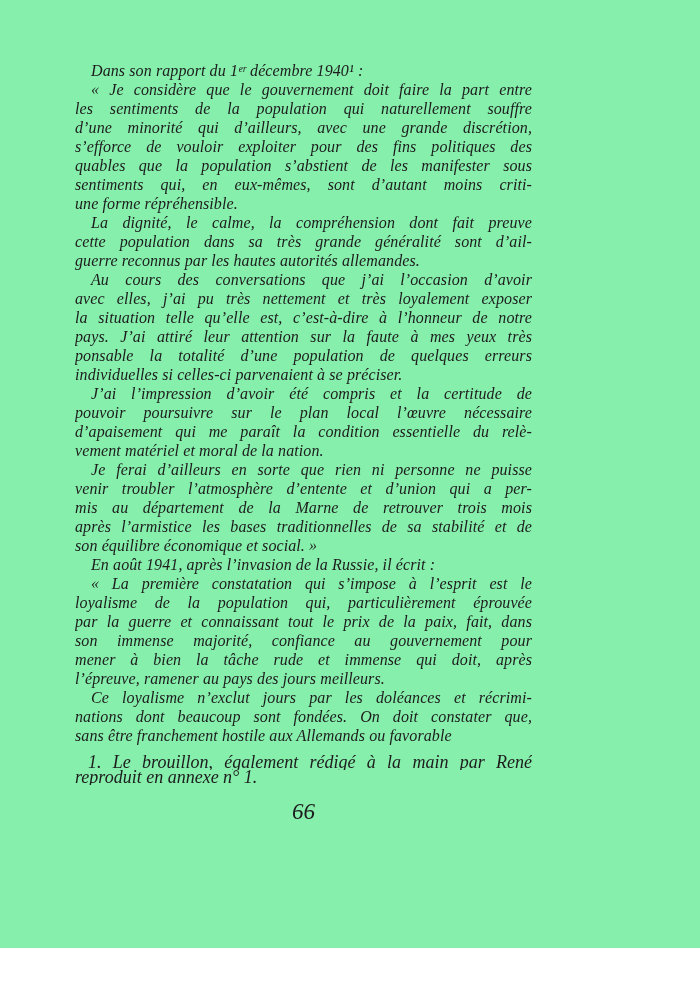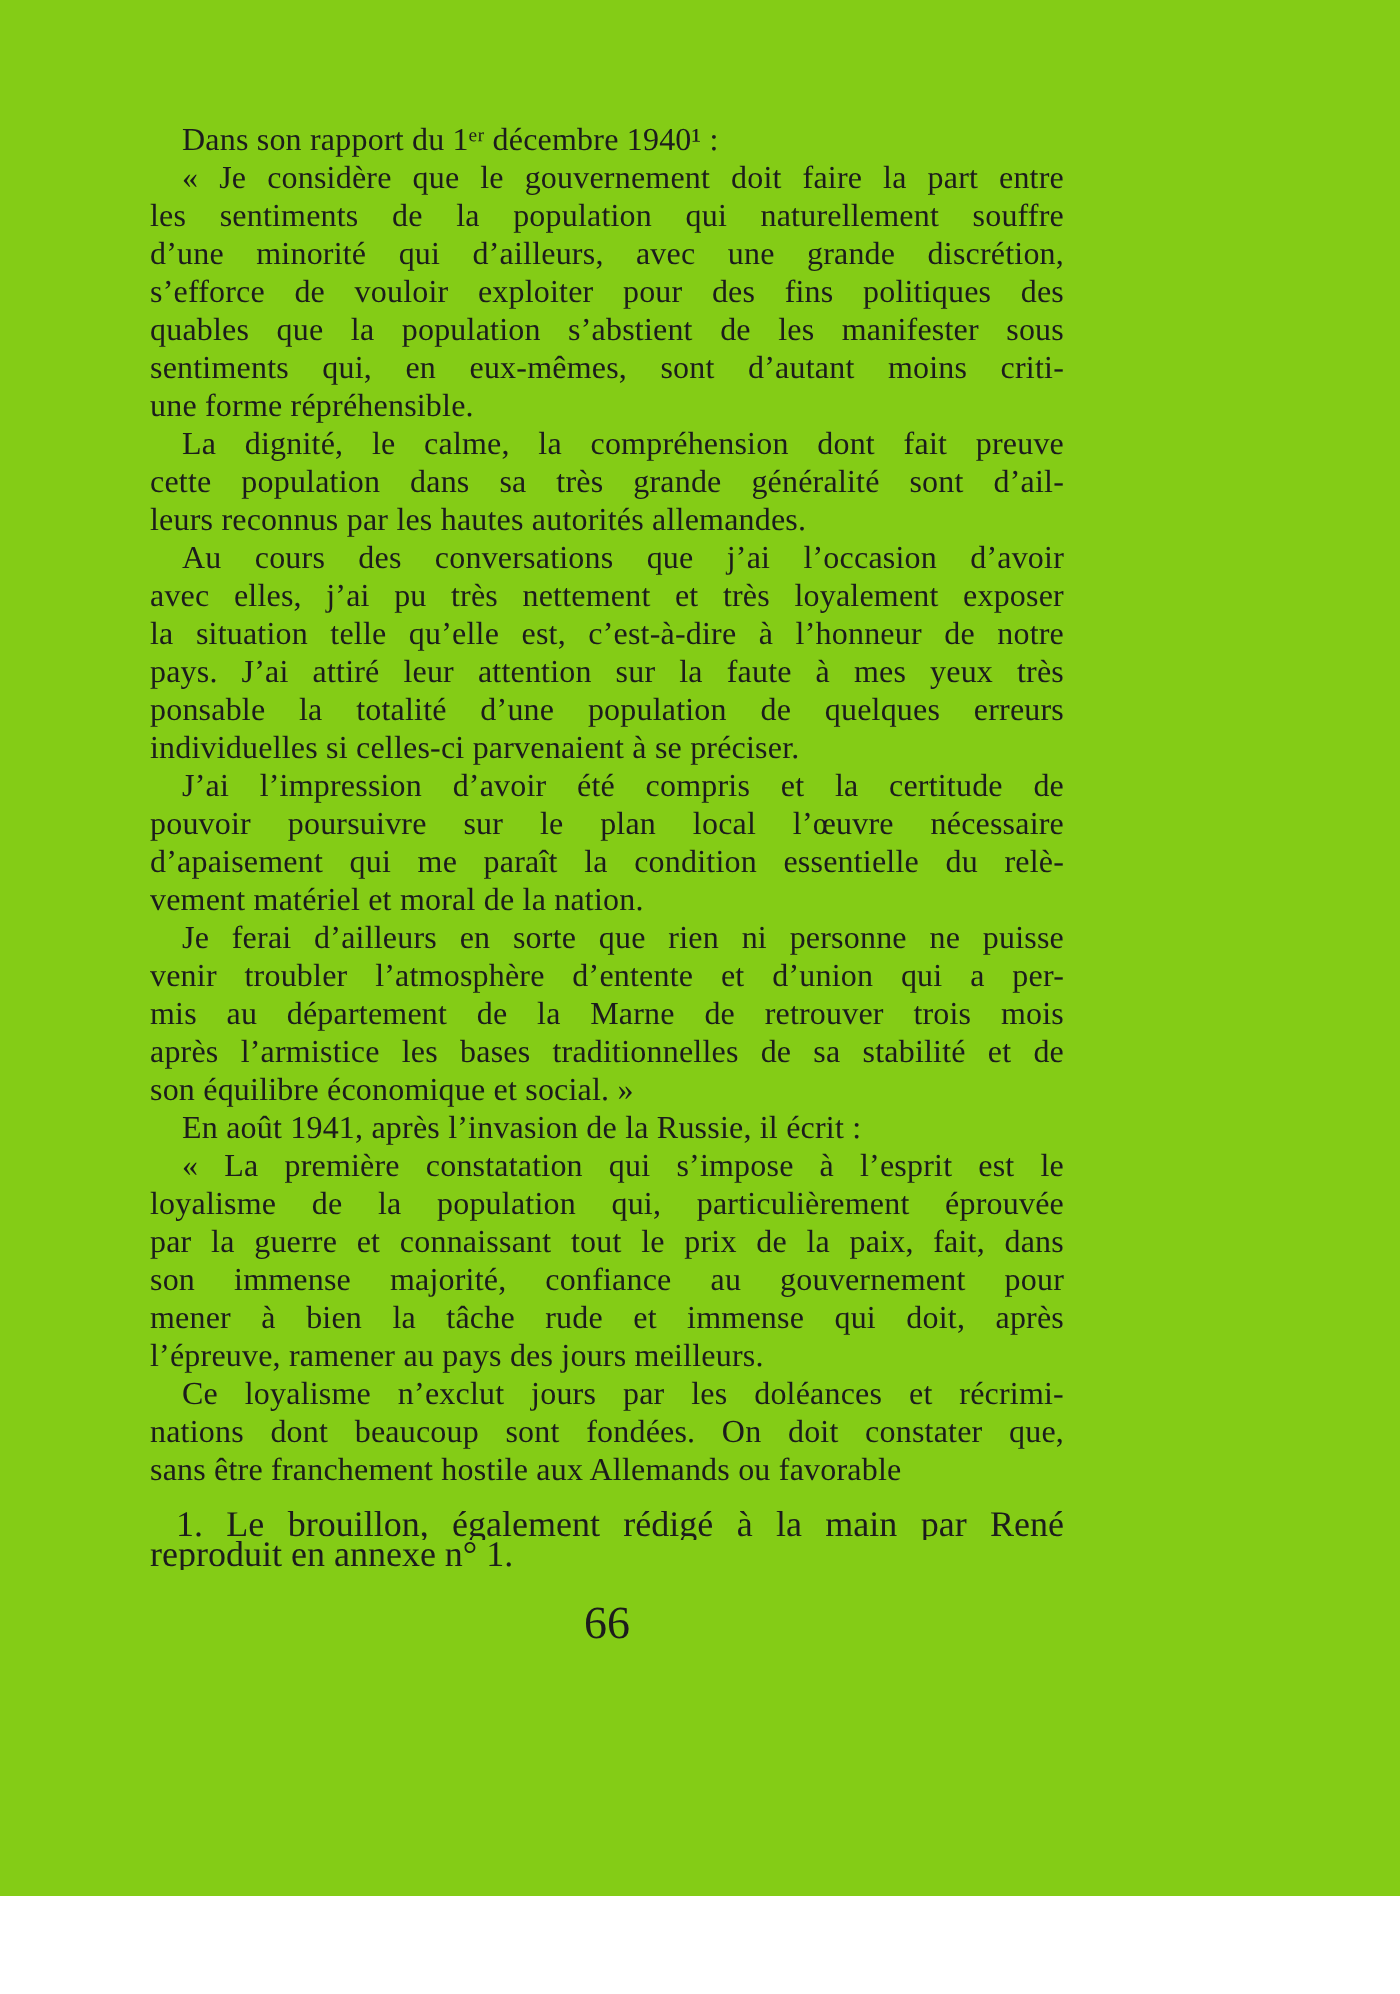--- a/index.html
+++ b/index.html
@@ -4,23 +4,24 @@
 <style>
   html, body {
     margin: 0;
     padding: 0;
     background: #ffffff;
   }
   .page {
     position: relative;
     width: 700px;
     height: 997px;
-    background: #84cc16;
+    background: #86efac;
     font-family: "Liberation Serif", "DejaVu Serif", serif;
     overflow: hidden;
+    font-style: italic;
   }
   .scan-edge-bottom {
     position: absolute;
     left: 0;
     top: 948px;
     width: 700px;
     height: 49px;
     background: #ffffff;
   }
   .text-column {
@@ -77,21 +78,21 @@
           <div class="line">les sentiments de la population qui naturellement souffre</div>
           <div class="line">d’une minorité qui d’ailleurs, avec une grande discrétion,</div>
           <div class="line">s’efforce de vouloir exploiter pour des fins politiques des</div>
           <div class="line">quables que la population s’abstient de les manifester sous</div>
           <div class="line">sentiments qui, en eux-mêmes, sont d’autant moins criti-</div>
           <div class="line para-end">une forme répréhensible.</div>
         </div>
         <div class="paragraph">
           <div class="line indent">La dignité, le calme, la compréhension dont fait preuve</div>
           <div class="line">cette population dans sa très grande généralité sont d’ail-</div>
-          <div class="line para-end">leurs reconnus par les hautes autorités allemandes.</div>
+          <div class="line para-end">guerre reconnus par les hautes autorités allemandes.</div>
         </div>
         <div class="paragraph">
           <div class="line indent">Au cours des conversations que j’ai l’occasion d’avoir</div>
           <div class="line">avec elles, j’ai pu très nettement et très loyalement exposer</div>
           <div class="line">la situation telle qu’elle est, c’est-à-dire à l’honneur de notre</div>
           <div class="line">pays. J’ai attiré leur attention sur la faute à mes yeux très</div>
           <div class="line">ponsable la totalité d’une population de quelques erreurs</div>
           <div class="line para-end">individuelles si celles-ci parvenaient à se préciser.</div>
         </div>
         <div class="paragraph">

